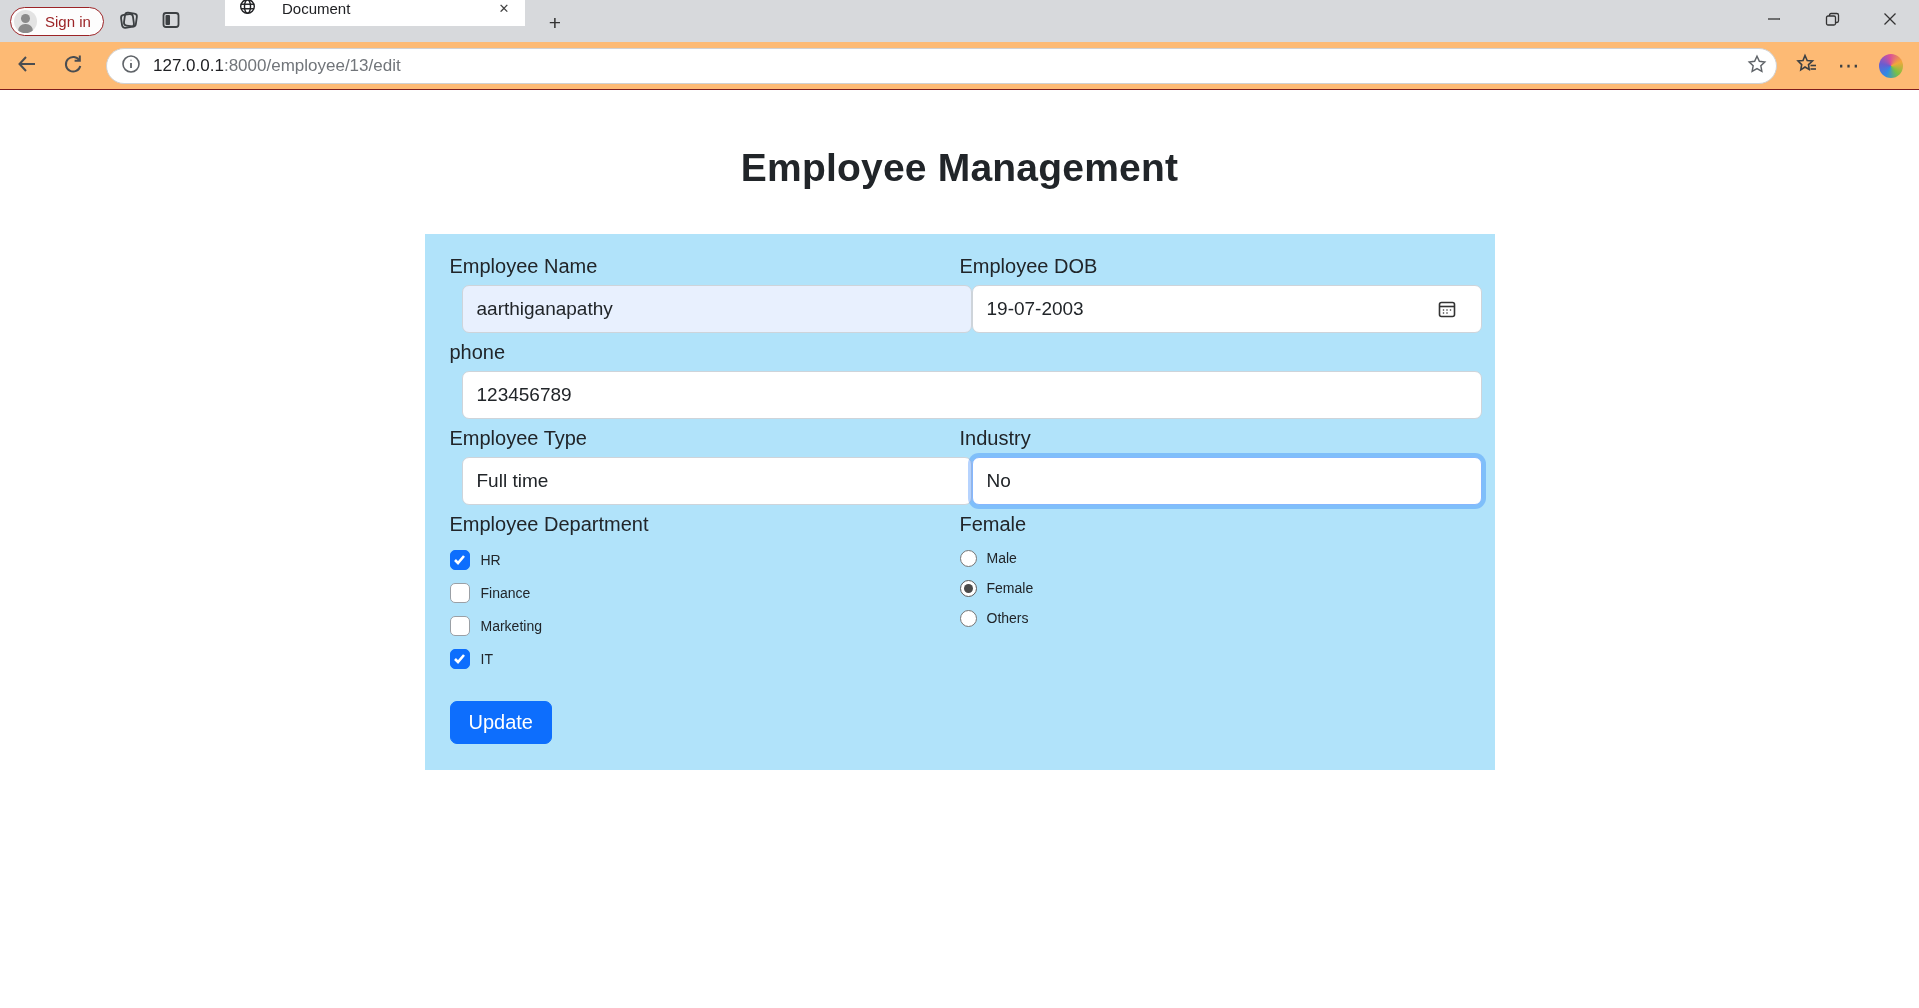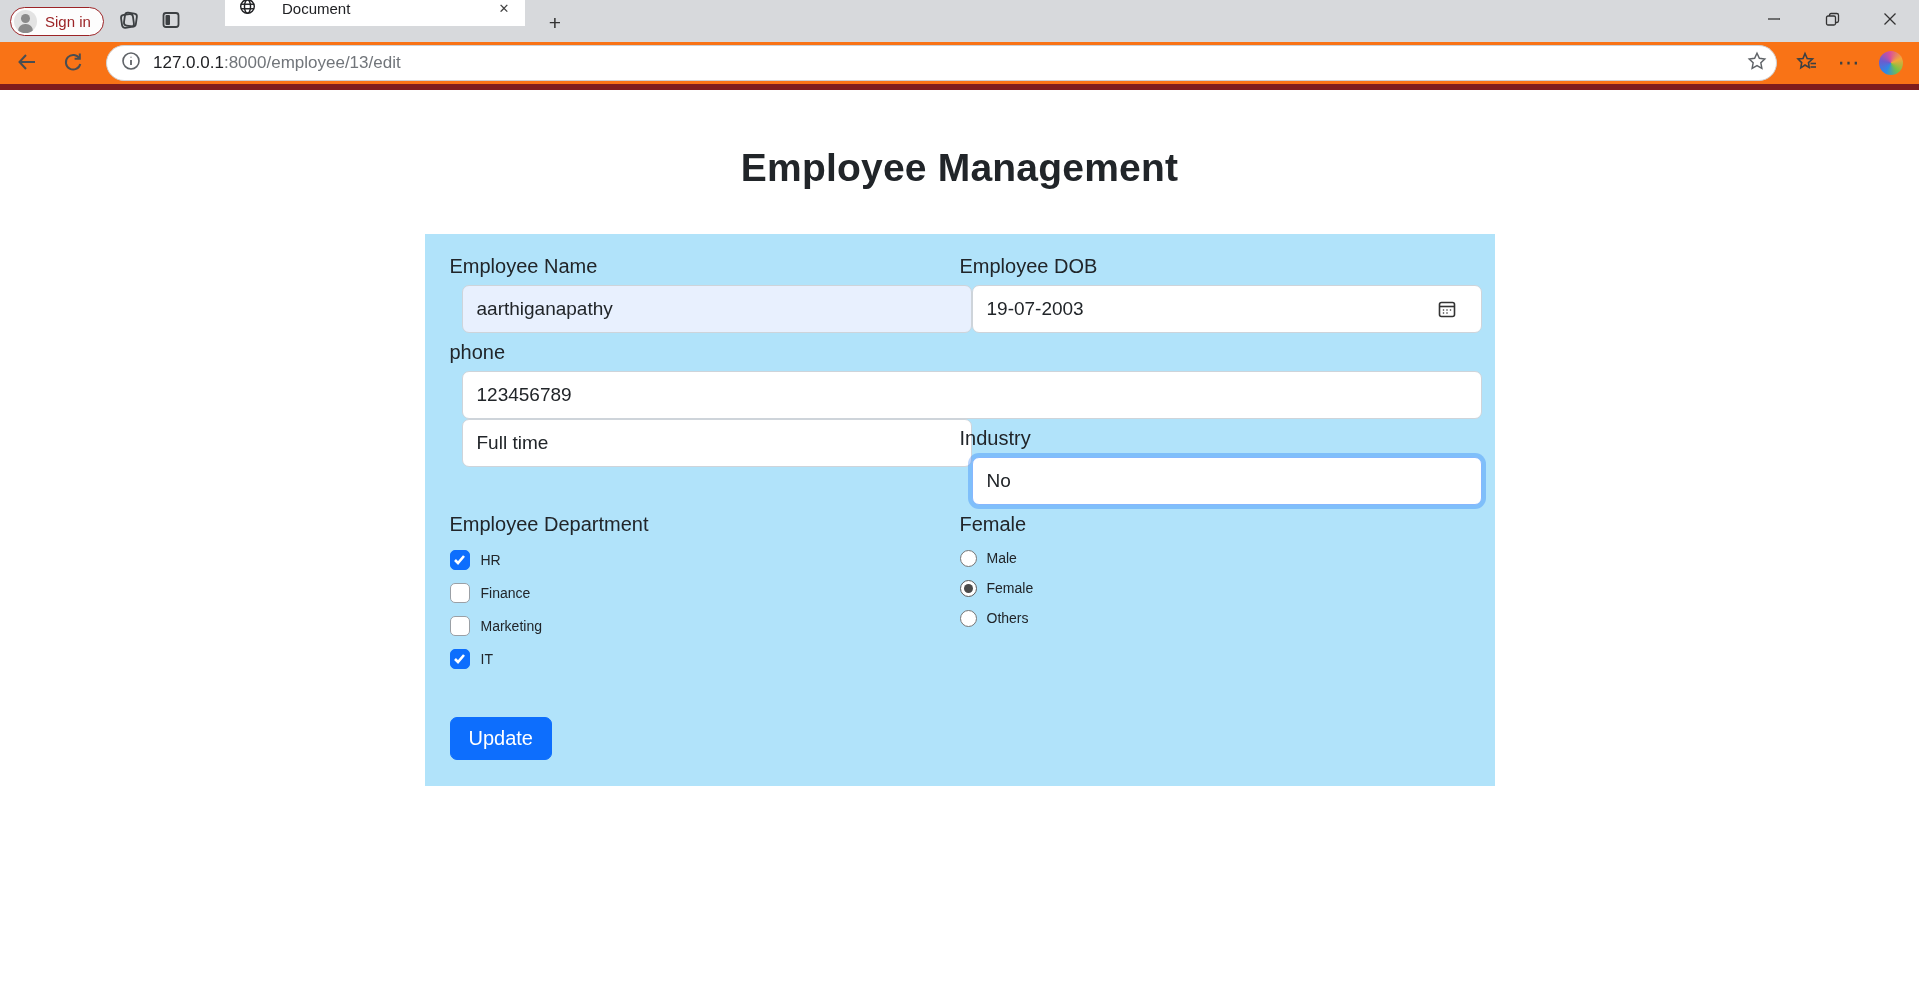--- a/index.html
+++ b/index.html
@@ -28,21 +28,21 @@
   .tab-close { width:22px; height:22px; display:flex; align-items:center; justify-content:center;
                font-size:13px; color:#444; border-radius:4px; cursor:pointer; }
   .newtab { position:absolute; left:540px; top:8px; width:30px; height:28px; border:none; background:transparent;
             font-size:21px; color:#333; cursor:pointer; border-radius:6px; line-height:1; }
 
   .wincontrols { position:absolute; right:0; top:0; height:42px; display:flex; }
   .winbtn { width:58px; height:42px; display:flex; align-items:center; justify-content:center; cursor:pointer; }
   .winbtn svg { stroke:#333; fill:none; stroke-width:1.3; }
 
   
-  .toolbar { height:48px; background:#f97316; border-bottom:6px solid #7f1d1d; display:flex; align-items:center; flex:0 0 auto; }
+  .toolbar { height:48px; background:#fdba74; border-bottom:1px solid #7f1d1d; display:flex; align-items:center; flex:0 0 auto; }
   .nav-btn { width:38px; height:38px; margin-left:8px; border:none; background:transparent; display:flex;
              align-items:center; justify-content:center; cursor:pointer; border-radius:50%; }
   .nav-btn svg { stroke:#4a4d51; fill:none; stroke-width:2; }
   .urlbar { height:36px; flex:1; margin-left:14px; background:#fff; border:1px solid #cfd1d4; border-radius:18px;
             display:flex; align-items:center; padding:0 8px 0 14px; gap:12px; }
   .url-text { font-size:17px; flex:1; white-space:nowrap; overflow:hidden; }
   .url-host { color:#202124; }
   .url-path { color:#71757a; }
   .pill-icon svg { stroke:#5f6368; fill:none; stroke-width:1.6; }
   .toolbar-right { display:flex; align-items:center; gap:6px; margin:0 10px 0 12px; }
@@ -78,21 +78,21 @@
   .checkbox svg { display:none; stroke:#fff; fill:none; stroke-width:2.6; }
   .checkbox.checked { background:#0d6efd; border-color:#0d6efd; }
   .checkbox.checked svg { display:block; }
   .radio-item { display:flex; align-items:center; gap:10px; height:30px; cursor:pointer; }
   .radio { width:17px; height:17px; border:1px solid #767676; border-radius:50%; background:#fff;
            display:flex; align-items:center; justify-content:center; flex:0 0 auto; }
   .radio.checked { border-color:#5a5a5a; }
   .radio.checked::after { content:""; width:9px; height:9px; border-radius:50%; background:#4a4a4a; }
   .choice-label { font-size:14px; color:#212529; }
 
-  .update-btn { margin-top:42px; background:#0d6efd; color:#fff; border:1px solid #0d6efd; border-radius:7px;
+  .update-btn { margin-top:26px; background:#0d6efd; color:#fff; border:1px solid #0d6efd; border-radius:7px;
                 font-size:20px; padding:9px 18px; cursor:pointer;
                 font-family:"Liberation Sans","DejaVu Sans",sans-serif; }
 </style>
 </head>
 <body>
 
 <div class="window">
 
   <div class="tabstrip">
     <div class="signin">
@@ -243,20 +243,21 @@
             </span>
           </div>
         </div>
       </div>
 
       <div class="field-label">phone</div>
       <input class="field" type="text" value="123456789" style="">
 
       <div class="row2">
         <div class="col">
+          <div class="field-label">Employee Type</div>
           <input class="field" type="text" value="Full time" style="">
         </div>
         <div class="col">
           <div class="field-label">Industry</div>
           <input class="field focused" type="text" value="No" style="">
         </div>
       </div>
 
       <div class="row2">
         <div class="col">

